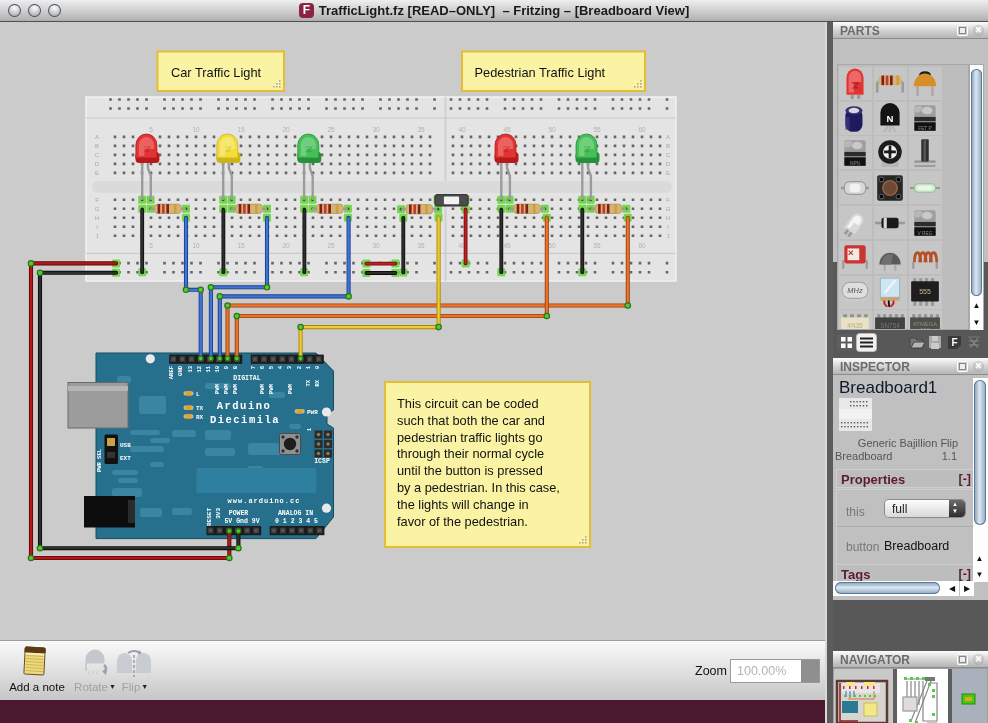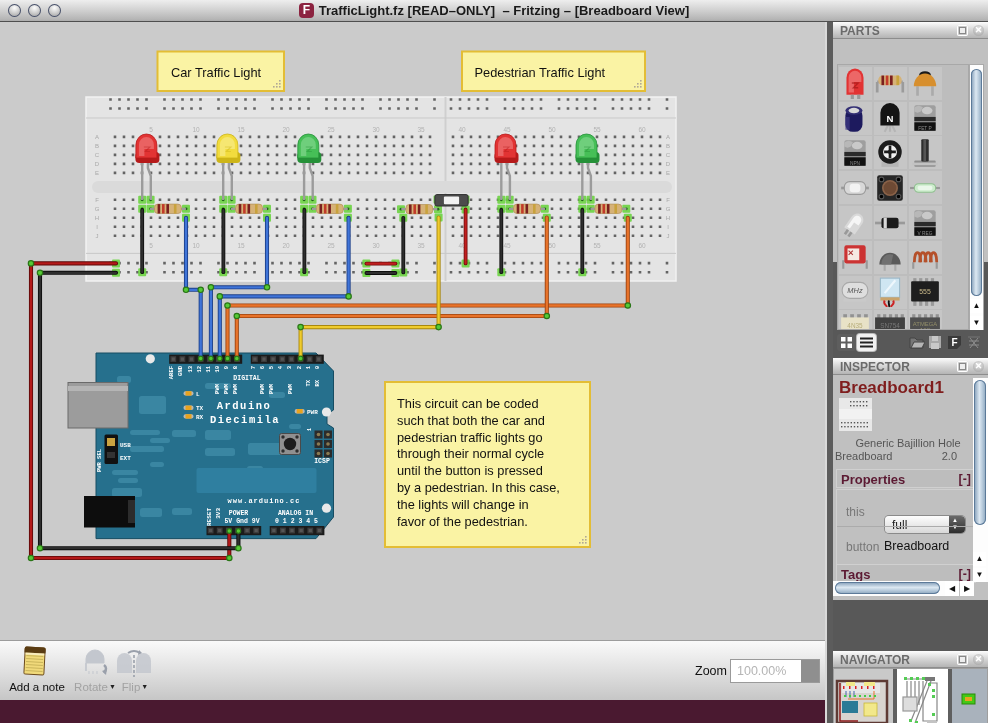--- a/index.html
+++ b/index.html
@@ -42,32 +42,32 @@
   #pscroll{position:absolute;left:136px;top:42px;width:15px;height:266px;background:#fdfdfd;border:1px solid #aaa;box-sizing:border-box;}
   #psthumb{position:absolute;left:1px;top:4px;width:11px;height:227px;border-radius:6px;
     background:linear-gradient(90deg,#7f9ab5,#dce8f2 45%,#b8cbdc 70%,#8aa5bd);box-shadow:inset 0 0 0 1px #5c7a99;}
   .sbtn{position:absolute;left:0;width:13px;height:14px;font-size:8px;color:#111;text-align:center;line-height:14px;background:#fff;}
   #pfoot{position:absolute;left:0;top:308px;width:155px;height:24px;}
   .vb{position:absolute;top:4px;width:19px;height:17px;border-radius:3px;display:flex;align-items:center;justify-content:center;}
   .vb1{left:4px;background:#5e5e5e;}
   .vb2{left:24px;background:#f2f2f2;box-shadow:0 0 0 1px #bbb;}
   .fico{position:absolute;top:5px;}
   
-  #iname{position:absolute;left:6px;top:20px;font-size:17px;font-weight:bold;color:#7f1d1d;}
+  #iname{position:absolute;left:6px;top:20px;font-size:17px;font-weight:normal;color:#0f172a;}
   #ithumb{position:absolute;left:6px;top:40px;width:33px;height:33px;}
   #idesc1{position:absolute;left:0;top:79px;width:150px;text-align:center;font-size:11px;color:#555;}
   #idesc2{position:absolute;left:2px;top:92px;width:148px;font-size:11px;color:#555;}
   #iver{position:absolute;right:26px;}
   .isect{position:absolute;left:3px;width:138px;height:17px;border:1px solid #d0d0d0;background:#bdbdbd;}
   .ist{position:absolute;left:4px;top:2px;font-size:13px;font-weight:bold;color:#5c1a33;}
   .isb{position:absolute;right:4px;top:2px;font-size:12.5px;font-weight:bold;color:#5c1a33;}
   #igroup{position:absolute;left:3px;top:131px;width:138px;height:92px;border:1px solid #d0d0d0;}
   #ilsize{position:absolute;left:9px;top:15px;font-size:12px;color:#777;}
   #icombo{position:absolute;left:48px;top:10px;width:80px;height:17px;border-radius:4px;background:linear-gradient(#fdfdfd,#d8d8d8);
-    box-shadow:0 0 0 1px #8a8a8a;font-size:12px;color:#222;margin-top:16px;}
+    box-shadow:0 0 0 1px #8a8a8a;font-size:12px;color:#222;}
   #icombo>span{position:absolute;left:7px;top:2px;}
   #icar{position:absolute;right:0;top:0;width:16px;height:17px;border-radius:0 4px 4px 0;background:linear-gradient(#6a6a6a,#2e2e2e);}
   #icar span{position:absolute;left:3px;font-size:6px;color:#fff;}
   .cup{top:1px;} .cdn{top:8px;}
   #idiv{position:absolute;left:0;top:36px;width:100%;height:1px;background:#ababab;}
   #ilfam{position:absolute;left:9px;top:50px;font-size:12px;color:#777;}
   #ivfam{position:absolute;left:47px;top:49px;font-size:12.5px;color:#111;}
   #ivscroll{position:absolute;left:140px;top:20px;width:15px;height:204px;background:#fdfdfd;}
   #ivthumb{position:absolute;left:1px;top:2px;width:12px;height:145px;border-radius:6px;
     background:linear-gradient(90deg,#7f9ab5,#dce8f2 45%,#b8cbdc 70%,#8aa5bd);box-shadow:inset 0 0 0 1px #5c7a99;}
@@ -978,22 +978,22 @@
               <rect x="5.2" y="28" width="1.4" height="1.4"></rect>
               <rect x="8.4" y="28" width="1.4" height="1.4"></rect>
               <rect x="11.600000000000001" y="28" width="1.4" height="1.4"></rect>
               <rect x="14.8" y="28" width="1.4" height="1.4"></rect>
               <rect x="18.0" y="28" width="1.4" height="1.4"></rect>
               <rect x="21.200000000000003" y="28" width="1.4" height="1.4"></rect>
               <rect x="24.400000000000002" y="28" width="1.4" height="1.4"></rect>
               <rect x="27.6" y="28" width="1.4" height="1.4"></rect>
             </g>
           </svg></div>
-  <div id="idesc1">Generic Bajillion Hole</div>
-  <div id="idesc2">Breadboard<span id="iver">2.0</span></div>
+  <div id="idesc1">Generic Bajillion Flip</div>
+  <div id="idesc2">Breadboard<span id="iver">1.1</span></div>
   <div class="isect" style="top:111px">
           <span class="ist">Properties</span>
           <span class="isb">[-]</span>
         </div>
   <div id="igroup">
     <span id="ilsize">this</span>
     <div id="icombo">
             <span>full</span>
             <div id="icar">
               <span class="cup">▲</span>

